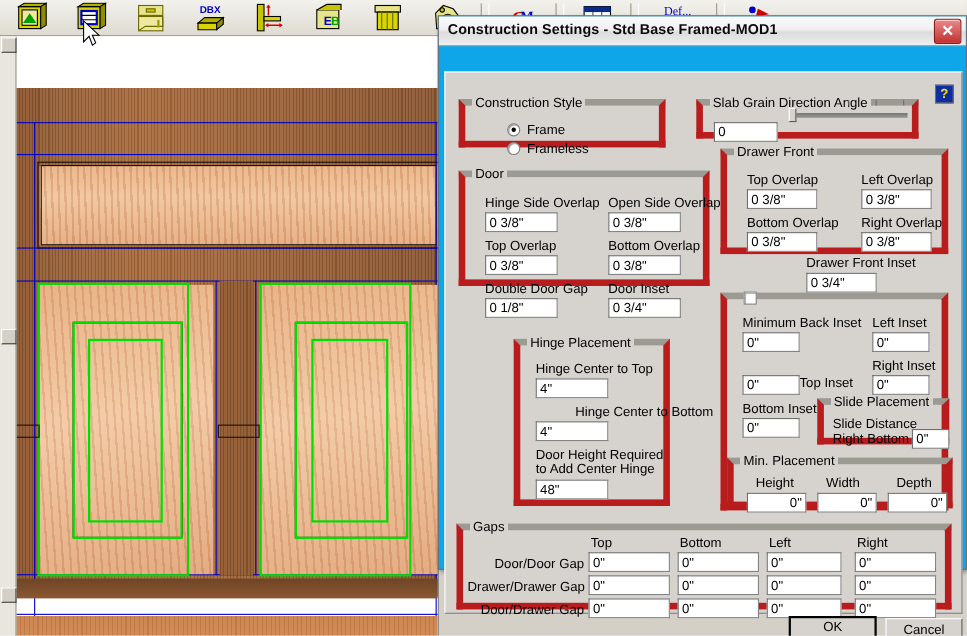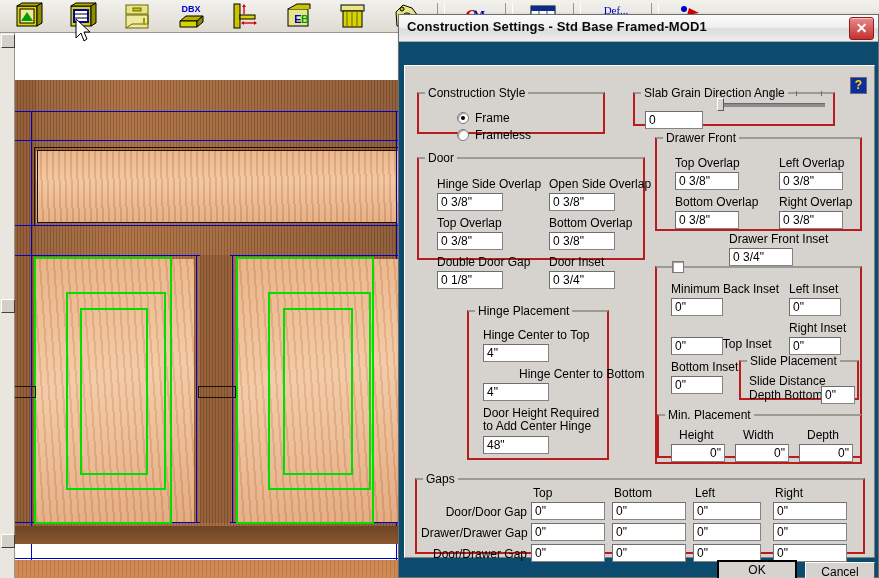--- a/index.html
+++ b/index.html
@@ -24,41 +24,41 @@
      border:1px solid #fff;border-right-color:#404040;border-bottom-color:#404040;}
   #cursor{position:absolute;left:74px;top:18px;width:20px;height:26px;}
 
   
   .wood{position:absolute;}
   .blue{position:absolute;background:#0000c8;}
   .grn{position:absolute;border:2px solid #00e000;box-sizing:border-box;}
   .blk{position:absolute;border:1px solid #1a1008;box-sizing:border-box;}
 
   
-  #dialog{position:absolute;left:398px;top:14px;width:481px;height:564px;
-    background:#0c4a6e;border:1px solid #6e6e6e;box-sizing:border-box;
+  #dialog{position:absolute;left:398px;top:14px;width:481px;height:504px;
+    background:#0ea5e9;border:1px solid #6e6e6e;box-sizing:border-box;
     box-shadow:2px 2px 4px rgba(0,0,0,.35);}
   #titlebar{height:26px;background:linear-gradient(#fbfbfb 0%,#f0f0f0 45%,#dcdcdc 55%,#eeeeee 100%);
     border-bottom:1px solid #a9a9a9;position:relative;}
   #title-text{position:absolute;left:8px;top:4px;font-size:13px;font-weight:bold;
     color:#0a0a0a;letter-spacing:.1px;white-space:nowrap;}
   #close-btn{position:absolute;right:4px;top:2px;width:23px;height:21px;
     background:linear-gradient(#e88b8b,#c43030);border:1px solid #8b1c1c;border-radius:3px;
     box-shadow:inset 0 1px 0 #f7c3c3;}
   #close-btn .x{position:absolute;left:0;top:0;right:0;bottom:0;color:#fff;font-size:14px;
     font-weight:bold;text-align:center;line-height:20px;}
   #tabstrip{position:absolute;left:5px;top:31px;width:471px;height:20px;}
   .tab{position:absolute;left:0;top:0;height:20px;padding:2px 8px 0 8px;
     background:#d6d3ce;border:1px solid #fff;border-right-color:#808080;border-bottom:none;
     font-size:12px;box-sizing:border-box;line-height:16px;}
   #tabpage{position:absolute;left:5px;top:50px;width:471px;height:493px;
     background:#d6d3ce;border:1px solid #fff;border-right-color:#808080;border-bottom-color:#808080;
     box-sizing:border-box;}
 
-  fieldset.grp{position:absolute;margin:0;padding:0;border:2px solid #b91c1c;
+  fieldset.grp{position:absolute;margin:0;padding:0;border:6px solid #b91c1c;
     border-top-color:#9b9b94;box-sizing:border-box;background:transparent;}
   fieldset.grp > legend{margin-left:6px;padding:0 3px;font-size:12px;color:#000;}
   .lbl{position:absolute;font-size:12px;color:#000;white-space:nowrap;}
   .inp{position:absolute;background:#fff;border:1px solid #848484;
     border-top-color:#6e6e6e;border-left-color:#6e6e6e;
     box-sizing:border-box;font-family:"Liberation Sans",sans-serif;font-size:12px;
     color:#000;padding:1px 3px;line-height:15px;height:18px;}
   .inp.r{text-align:right;}
   .radio{position:absolute;width:12px;height:12px;border-radius:50%;
     background:#fff;border:1px solid #7b7b7b;box-shadow:inset 1px 1px 1px #9a9a9a;box-sizing:border-box;}
@@ -348,21 +348,21 @@
       <div class="lbl" style="left:14px;top:69px;text-align:right;">Minimum Top Inset</div>
       <input class="inp" style="left: 14px; top: 69px; width: 52px;" value="0&quot;">
       <div class="lbl" style="left:132px;top:53px;">Right Inset</div>
       <input class="inp" style="left: 132px; top: 69px; width: 52px;" value="0&quot;">
       <div class="lbl" style="left:14px;top:92px;">Bottom Inset</div>
       <input class="inp" style="left: 14px; top: 108px; width: 52px;" value="0&quot;">
 
       <fieldset class="grp" style="left:82px;top:86px;width:120px;height:46px;">
         <legend>Slide Placement</legend>
         <div class="lbl" style="left:8px;top:6px;">Slide Distance</div>
-        <div class="lbl" style="left:8px;top:20px;">Depth Bottom</div>
+        <div class="lbl" style="left:8px;top:20px;">Right Bottom</div>
         <input class="inp" style="left: 80px; top: 18px; width: 34px;" value="0&quot;">
       </fieldset>
 
       <fieldset class="grp" style="left:0px;top:140px;width:205px;height:50px;">
         <legend>Min. Placement</legend>
         <div class="lbl" style="left:20px;top:6px;">Height</div>
         <input class="inp r" style="left: 12px; top: 22px; width: 54px;" value="0&quot;">
         <div class="lbl" style="left:84px;top:6px;">Width</div>
         <input class="inp r" style="left: 76px; top: 22px; width: 54px;" value="0&quot;">
         <div class="lbl" style="left:148px;top:6px;">Depth</div>

